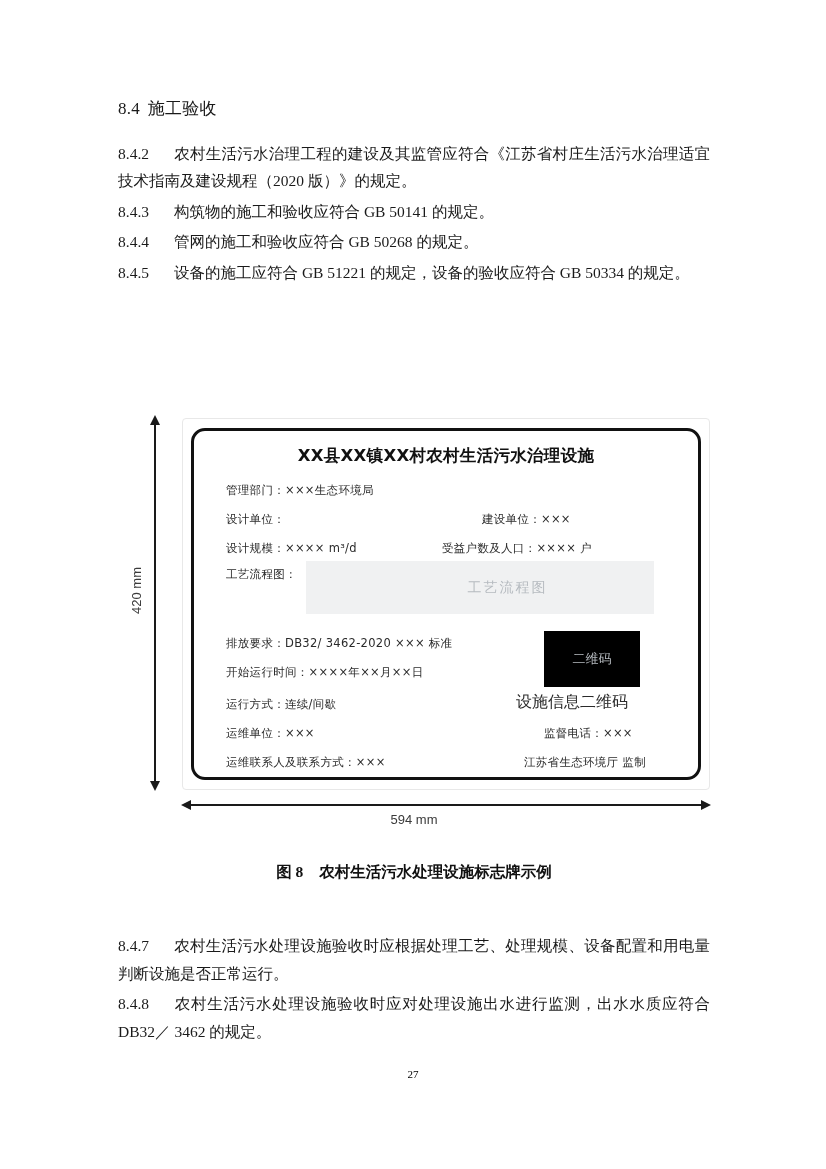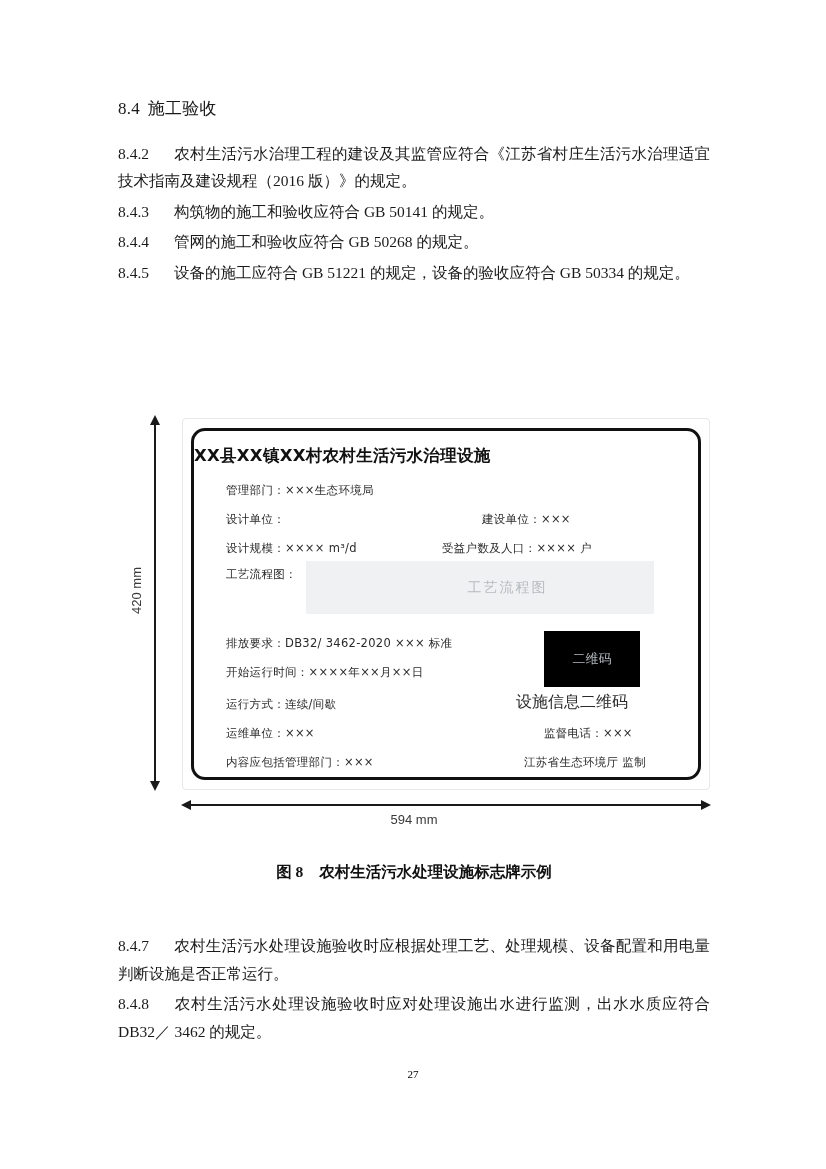--- a/index.html
+++ b/index.html
@@ -118,20 +118,21 @@
     background: #ffffff;
     box-sizing: border-box;
     font-family: "DejaVu Sans", "Liberation Sans", sans-serif;
   }
 
   .sign-title {
     position: absolute;
     left: 0;
     right: 0;
     top: 14px;
+    text-align: center;
     font-size: 16.5px;
     font-weight: bold;
     color: #111111;
     letter-spacing: 0.3px;
   }
 
   .row {
     position: absolute;
     font-size: 11.5px;
     color: #2a2a2a;
@@ -258,21 +259,21 @@
 <div class="page">
 
   <div class="content">
 
     <p class="sec-head">
       <span class="num">8.4</span><span>施工验收</span>
     </p>
 
 
     <p class="para">
-      <span class="idx">8.4.2</span><span class="body">农村生活污水治理工程的建设及其监管应符合《江苏省村庄生活污水治理适宜技术指南及建设规程（2016 版）》的规定。</span>
+      <span class="idx">8.4.2</span><span class="body">农村生活污水治理工程的建设及其监管应符合《江苏省村庄生活污水治理适宜技术指南及建设规程（2020 版）》的规定。</span>
     </p>
 
     <p class="para">
       <span class="idx">8.4.3</span><span class="body">构筑物的施工和验收应符合 GB  50141 的规定。</span>
     </p>
 
     <p class="para">
       <span class="idx">8.4.4</span><span class="body">管网的施工和验收应符合 GB  50268 的规定。</span>
     </p>
 
@@ -335,21 +336,21 @@
         </div>
 
         <div class="row left" style="top:295px;">
           <span>运维单位：</span><span>×××</span>
         </div>
         <div class="row" style="top:295px; left:350px;">
           <span>监督电话：</span><span>×××</span>
         </div>
 
         <div class="row left" style="top:324px;">
-          <span>内容应包括管理部门：</span><span>×××</span>
+          <span>运维联系人及联系方式：</span><span>×××</span>
         </div>
         <div class="row" style="top:324px; left:330px;">江苏省生态环境厅 监制</div>
 
       </div>
     </div>
 
     <div class="hdim"></div>
     <div class="hdim-label">594 mm</div>
 
     <div class="fig-caption">

